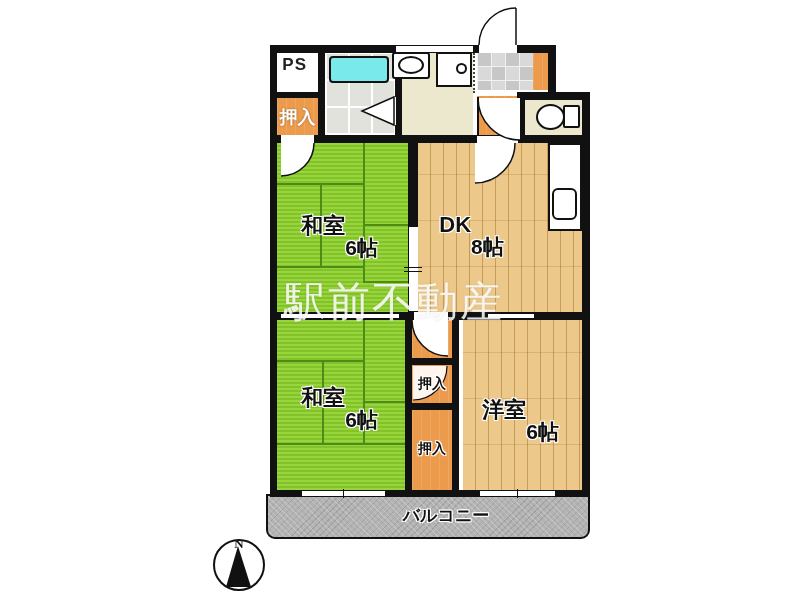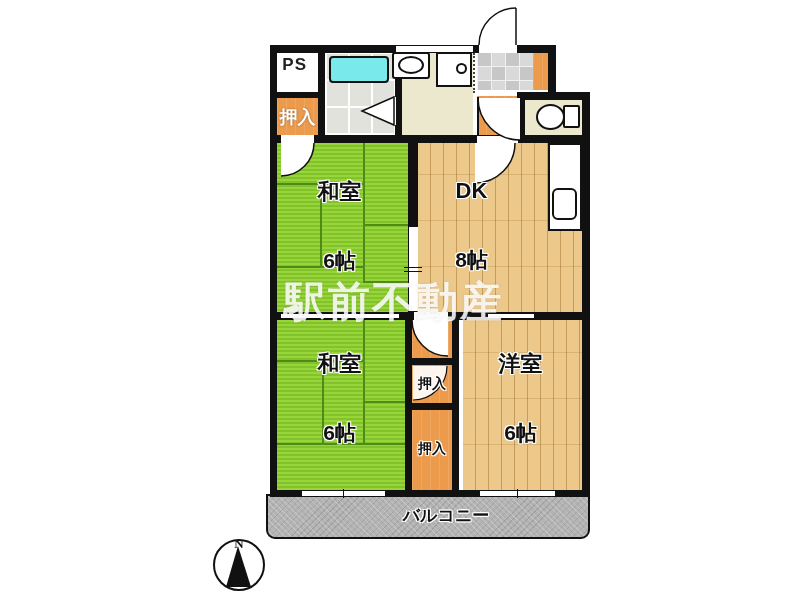--- a/index.html
+++ b/index.html
@@ -44,28 +44,28 @@
       repeating-linear-gradient(45deg,rgba(255,255,255,.20) 0 1px,transparent 1px 4px),
       repeating-linear-gradient(-45deg,rgba(0,0,0,.10) 0 1px,transparent 1px 5px);
     border:2px solid #111;border-radius:0 0 9px 9px;
   }
   .tub{background:#79e9ec;border:2px solid #111;border-radius:4px;}
   .furn{background:#fff;border:2px solid #111;}
   .tline{background:#4e8c1a;}
 
   .lbl{display:flex;align-items:center;justify-content:center;color:#111;}
   .halo{text-shadow:-1px -1px 0 #fff,1px -1px 0 #fff,-1px 1px 0 #fff,1px 1px 0 #fff,0 0 2px #fff;}
-  .room-lbl{flex-direction:column;font-weight:bold;line-height:1.15;}
+  .room-lbl{flex-direction:row;font-weight:bold;line-height:1.15;}
   .room-lbl .l1{font-size:22px;}
   .room-lbl .l2{font-size:21px;margin-top:44px;}
   .small-lbl{font-size:14px;font-weight:bold;}
   .ps-lbl{font-size:17px;font-weight:600;letter-spacing:1px;color:#222;}
   .oshiire-top{font-size:18px;font-weight:bold;color:#fff;text-shadow:0 0 2px rgba(60,30,0,.55);}
   .balcony-lbl{font-size:17px;font-weight:bold;}
-  .watermark{font-size:42px;font-weight:bold;color:rgba(255,255,255,.85);
+  .watermark{font-size:42px;font-weight:normal;color:rgba(255,255,255,.85);
              letter-spacing:2px;white-space:nowrap;text-shadow:0 0 2px rgba(120,120,120,.25);text-align:right;}
   .compass-circle{border:2px solid #111;border-radius:50%;background:#fff;}
   .compass-needle{width:0;height:0;border-left:12px solid transparent;
                   border-right:13px solid transparent;border-bottom:41px solid #111;}
   .compass-n{font-family:"Liberation Serif","DejaVu Serif",serif;font-size:13px;font-weight:bold;color:#111;}
   svg{display:block;}
 </style>
 </head>
 <body>
 
@@ -177,21 +177,21 @@
     <span class="l2">6帖</span>
   </div>
   <div class="abs lbl room-lbl halo" style="left:424px;top:193px;width:95px;height:64px;">
     <span class="l1">DK</span>
     <span class="l2">8帖</span>
   </div>
   <div class="abs lbl room-lbl halo" style="left:287px;top:365px;width:105px;height:66px;">
     <span class="l1">和室</span>
     <span class="l2">6帖</span>
   </div>
-  <div class="abs lbl room-lbl halo" style="left:468px;top:365px;width:105px;height:66px;">
+  <div class="abs lbl room-lbl halo" style="left:468px;top:377px;width:105px;height:66px;">
     <span class="l1">洋室</span>
     <span class="l2">6帖</span>
   </div>
   <div class="abs lbl small-lbl halo" style="left:412px;top:368px;width:40px;height:32px;">
     <span>押入</span>
   </div>
   <div class="abs lbl small-lbl halo" style="left:412px;top:434px;width:40px;height:30px;">
     <span>押入</span>
   </div>
   <div class="abs lbl balcony-lbl halo" style="left:266px;top:503px;width:360px;height:24px;">

